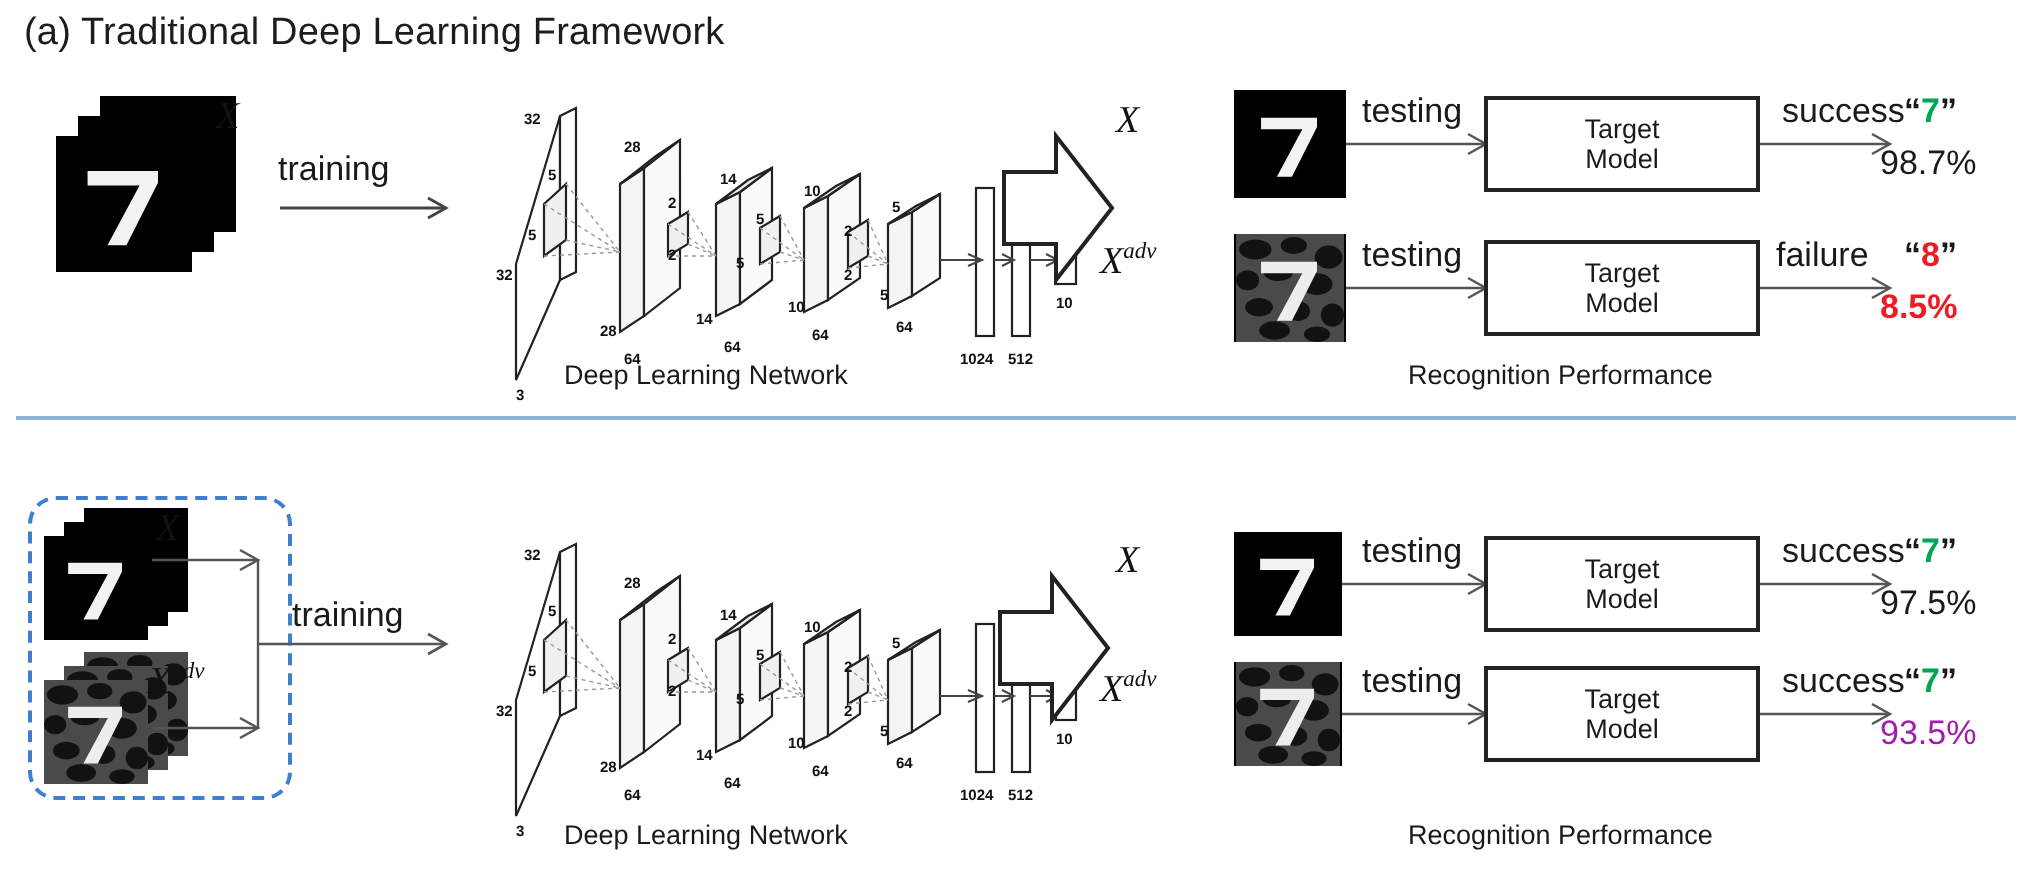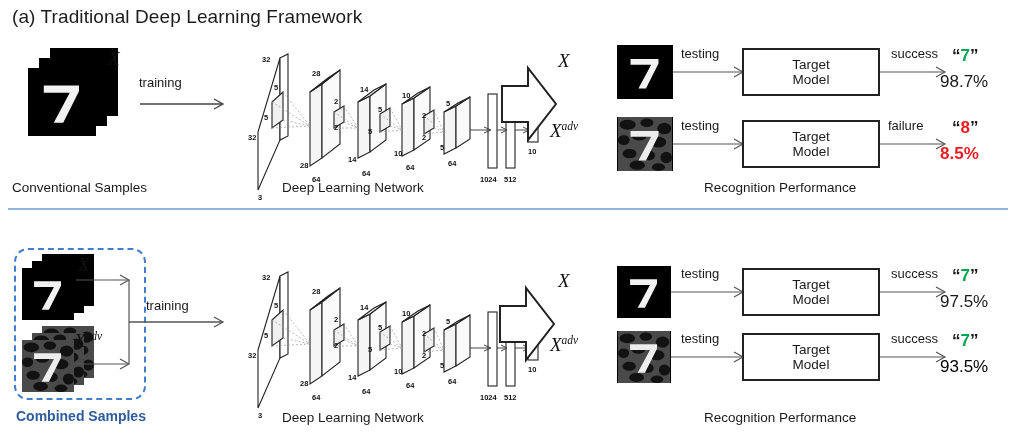--- a/index.html
+++ b/index.html
@@ -11,21 +11,21 @@
   .divider{position:absolute;left:8px;top:208px;width:1000px;height:2px;
            background:#8fb4d9;}
   .hdr{position:absolute;font-size:19px;letter-spacing:.1px;color:#1d1d1d;white-space:nowrap;}
   .cap{position:absolute;font-size:13.5px;color:#1a1a1a;white-space:nowrap;}
   .cap-blue{color:#2e5c9a;font-weight:bold;font-size:14px;}
   .mi{position:absolute;background:#000;image-rendering:pixelated;}
   .stack{position:absolute;}
   .xlab{position:absolute;font-family:"Liberation Serif",serif;font-style:italic;
         font-size:19px;color:#111;white-space:nowrap;}
   .xlab sup{font-size:11.5px;font-style:italic;text-align:right;}
-  .smalltxt{position:absolute;font-size:13px;color:#1a1a1a;white-space:nowrap;}
+  .smalltxt{position:absolute;font-size:17px;color:#1a1a1a;white-space:nowrap;}
   .tbox{position:absolute;border:2px solid #222;background:#fff;box-sizing:border-box;
         display:flex;flex-direction:column;align-items:center;justify-content:center;
         font-size:13.5px;line-height:1.12;color:#1a1a1a;}
   .res{position:absolute;white-space:nowrap;font-weight:bold;font-size:17px;}
   .pct{position:absolute;white-space:nowrap;font-size:17px;}
   .q{color:#1a1a1a;}
   svg{position:absolute;left:0;top:0;overflow:visible;}
   .dashbox{position:absolute;border:2px dashed #3f7fd0;border-radius:14px;}
 </style>
 </head>
@@ -201,21 +201,20 @@
   <div class="tbox" style="left:742px;top:120px;width:138px;height:48px;">
     <span>Target</span>
     <span>Model</span>
   </div>
   <div class="smalltxt" style="left:888px;top:118px;">failure</div>
   <div class="res q" style="left:952px;top:118px;">
     <span>“</span><span style="color:#ed1c24">8</span><span>”</span>
   </div>
   <div class="pct" style="left:940px;top:144px;color:#ed1c24;font-weight:bold;">8.5%</div>
 
-  <div class="cap" style="left:12px;top:180px;">Conventional Samples</div>
   <div class="cap" style="left:282px;top:180px;">Deep Learning Network</div>
   <div class="cap" style="left:704px;top:180px;">Recognition Performance</div>
 </div>
 
 <div class="divider"></div>
 
 <div class="panel" id="panel-b">
 
 
   <div class="dashbox" style="left:14px;top:36px;width:128px;height:148px;"></div>
@@ -374,18 +373,17 @@
     <polyline points="936,140 945,145 936,150" fill="none" stroke="#555" stroke-width="1.2"></polyline>
   </svg>
   <div class="tbox" style="left:742px;top:121px;width:138px;height:48px;">
     <span>Target</span>
     <span>Model</span>
   </div>
   <div class="smalltxt" style="left:891px;top:119px;">success</div>
   <div class="res q" style="left:952px;top:119px;">
     <span>“</span><span style="color:#00a651">7</span><span>”</span>
   </div>
-  <div class="pct" style="left:940px;top:145px;color:#000000;">93.5%</div>
-
-  <div class="cap cap-blue" style="left:16px;top:196px;">Combined Samples</div>
+  <div class="pct" style="left:940px;top:145px;color:#a21caf;">93.5%</div>
+
   <div class="cap" style="left:282px;top:198px;">Deep Learning Network</div>
   <div class="cap" style="left:704px;top:198px;">Recognition Performance</div>
 </div>
 
 </body></html>

